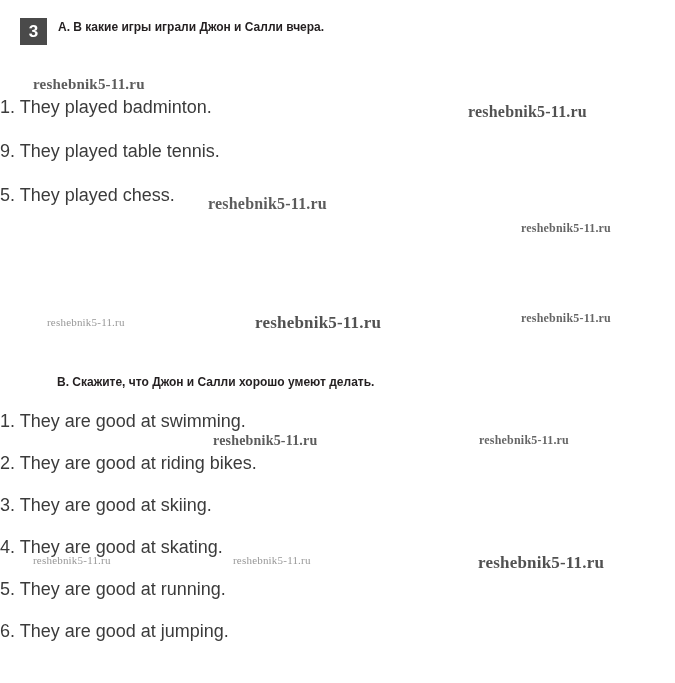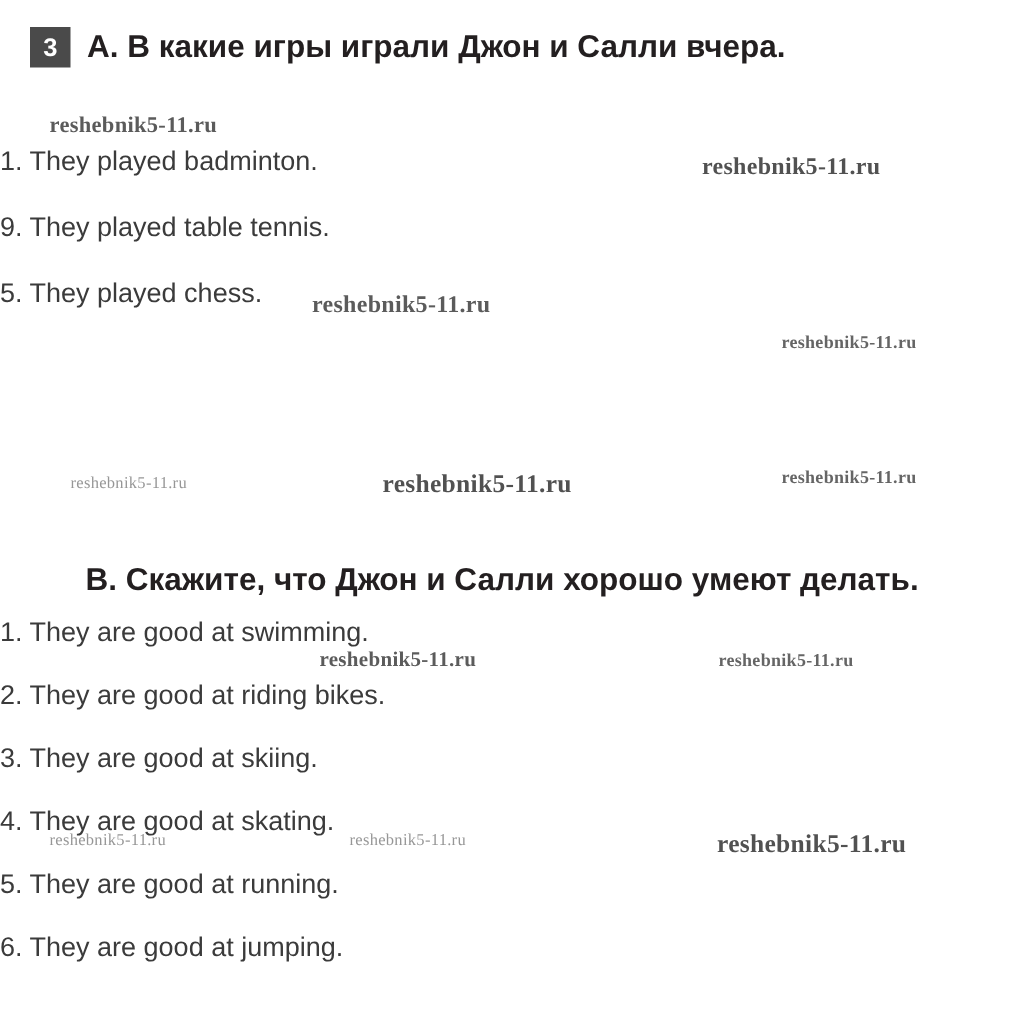--- a/index.html
+++ b/index.html
@@ -35,21 +35,21 @@
     font-weight: bold;
     display: flex;
     align-items: center;
     justify-content: center;
     font-family: "Liberation Sans", sans-serif;
   }
 
   
   .heading {
     position: absolute;
-    font-size: 21px;
+    font-size: 12px;
     font-weight: bold;
     color: #231f20;
     white-space: nowrap;
     font-family: "Liberation Sans", sans-serif;
   }
   .heading-a { left: 58px; top: 20px; }
   .heading-b { left: 57px; top: 375px; }
 
   
   .answers {

